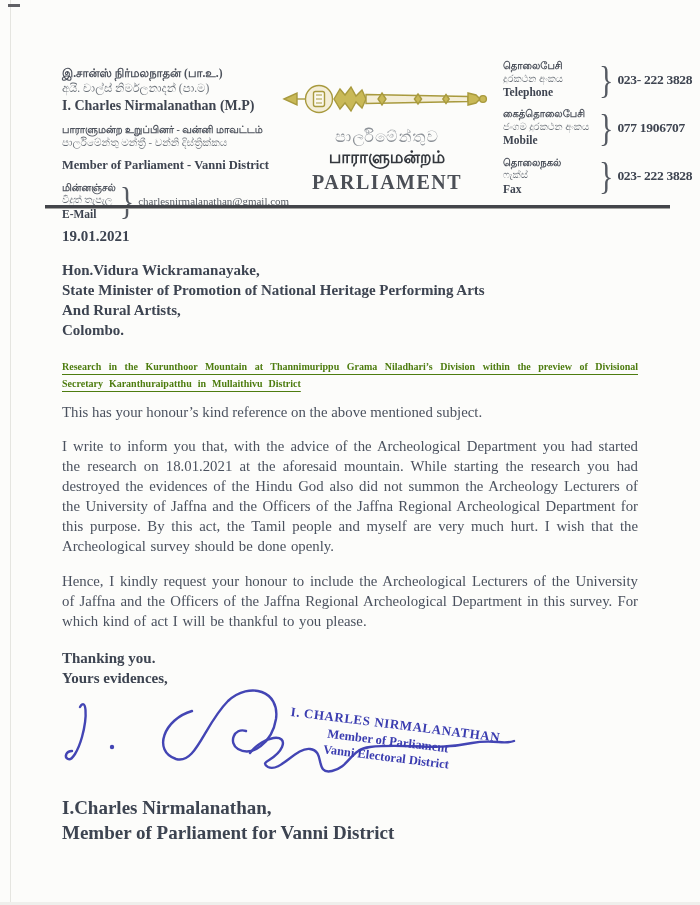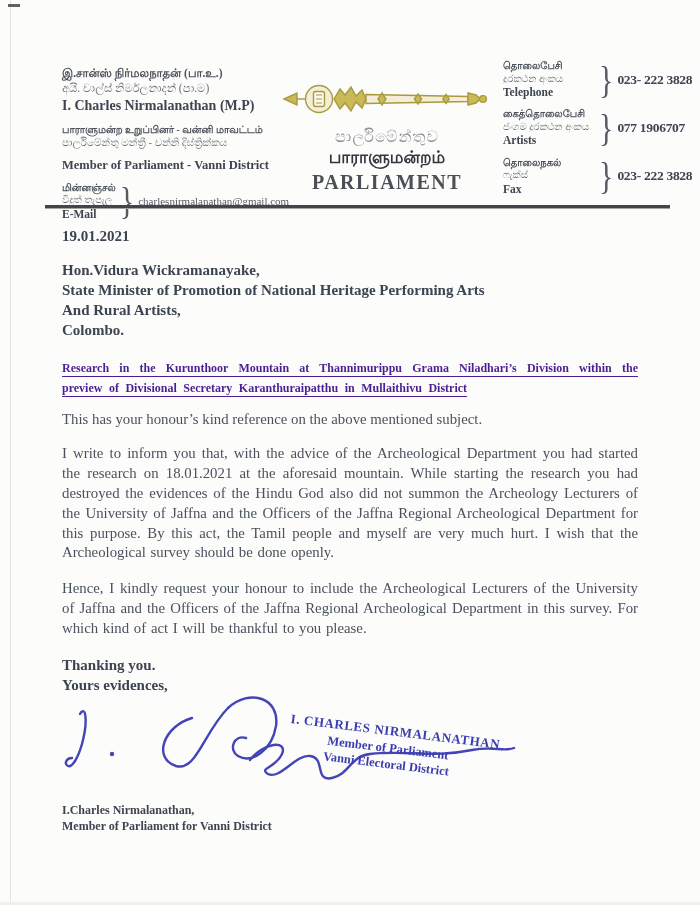--- a/index.html
+++ b/index.html
@@ -40,41 +40,41 @@
   .contact-row .num{font-size:13.5px;font-weight:bold;color:#3e4450;white-space:nowrap;letter-spacing:-0.3px;}
 
   .divider{position:absolute;left:45px;top:205px;width:625px;height:3px;background:#43454a;border-bottom:1px solid #a3a3a0;}
 
   
   .letter{position:absolute;left:62px;top:228px;width:576px;font-size:14.8px;color:#4a515e;}
   .bold{font-weight:bold;color:#3d4451;}
   .date-line{font-size:15px;margin-bottom:16px;}
   .recipient{line-height:1.33;font-size:15px;margin-bottom:17px;}
   .subject{
-    font-size:12px;font-weight:bold;color:#4c1d95;
+    font-size:10px;font-weight:bold;color:#4d7c0f;
     text-align:justify;line-height:1.72;word-spacing:3.5px;
     text-decoration:underline;text-decoration-thickness:1.4px;text-underline-offset:3.5px;
     margin-bottom:12px;
   }
   .refline{margin-bottom:16px;}
   .para{text-align:justify;line-height:1.345;margin-bottom:16px;word-spacing:1px;}
   .closing{font-size:15px;line-height:1.35;}
 
   .sig-area{position:relative;height:106px;}
   .sig-svg{position:absolute;left:-10px;top:0;}
   .stamp{
     position:absolute;left:226px;top:26px;width:200px;
     transform:rotate(7deg);
     color:#3b3db0;text-align:center;line-height:1.35;
     font-weight:bold;
   }
   .stamp .s1{font-size:13px;letter-spacing:0.6px;white-space:nowrap;}
   .stamp .s2{font-size:12.5px;}
   .stamp .s3{font-size:12.5px;}
-  .signer{font-size:12px;line-height:1.35;}
+  .signer{font-size:19px;line-height:1.35;}
 </style>
 </head>
 <body>
 
 <div class="scan-edge"></div>
 <div class="scan-dash"></div>
 <div class="scan-bottom"></div>
 
 <div class="lh-left">
   <div class="ta-sm">இ.சான்ஸ் நிர்மலநாதன் (பா.உ.)</div>
@@ -125,21 +125,21 @@
       <span class="l2">දුරකථන අංකය</span>
       <span class="l3">Telephone</span>
     </div>
     <span class="brace">}</span>
     <span class="num">023- 222 3828</span>
   </div>
   <div class="contact-row">
     <div class="label-stack" style="width:92px">
       <span class="l1">கைத்தொலைபேசி</span>
       <span class="l2">ජංගම දුරකථන අංකය</span>
-      <span class="l3">Artists</span>
+      <span class="l3">Mobile</span>
     </div>
     <span class="brace">}</span>
     <span class="num">077 1906707</span>
   </div>
   <div class="contact-row">
     <div class="label-stack" style="width:92px">
       <span class="l1">தொலைநகல்</span>
       <span class="l2">ෆැක්ස්</span>
       <span class="l3">Fax</span>
     </div>

